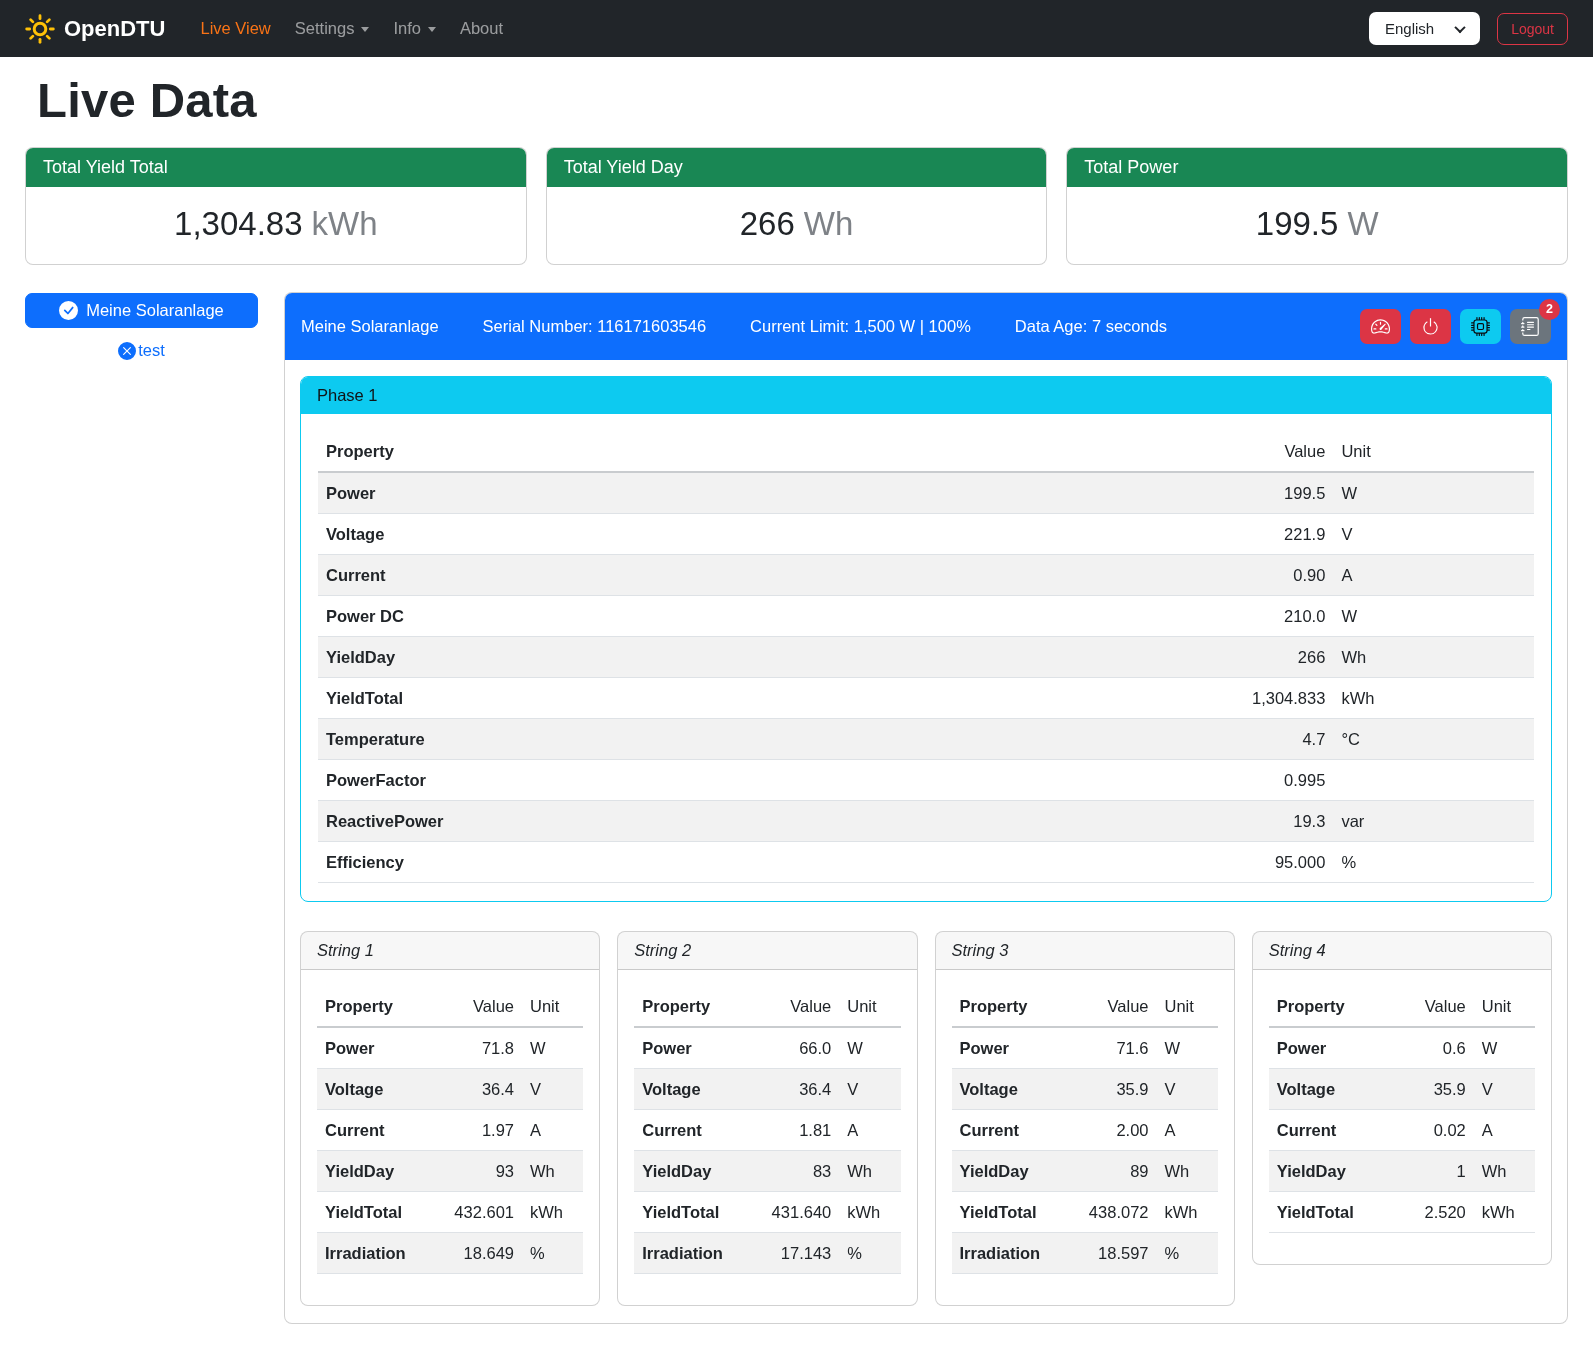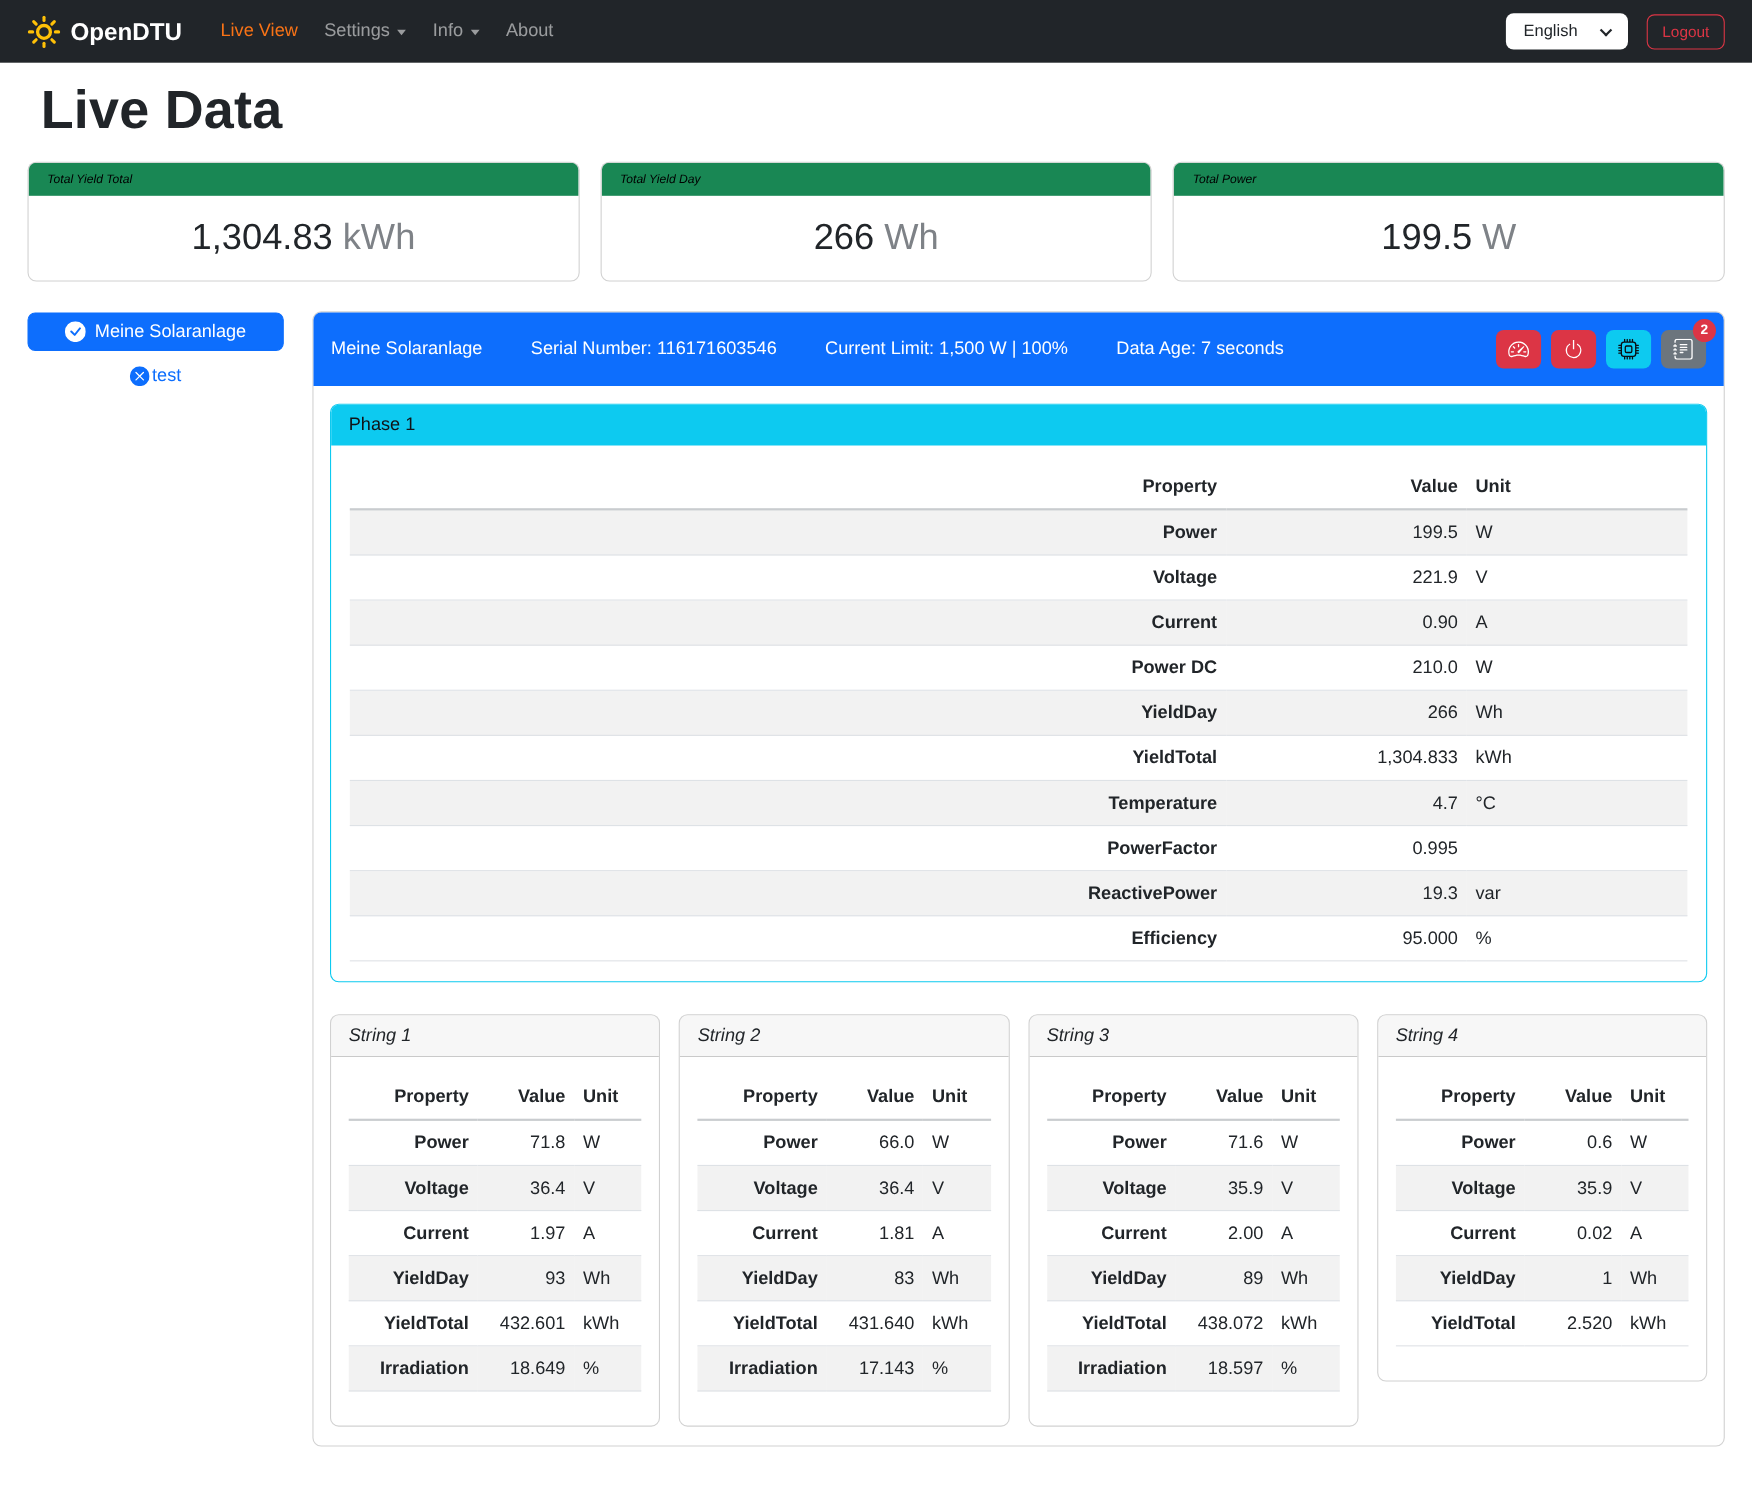--- a/index.html
+++ b/index.html
@@ -27,21 +27,21 @@
   .logout-btn { background:transparent; color:#dc3545; border:1px solid #dc3545;
     border-radius:7px; font-size:14px; padding:7px 13px; cursor:pointer; }
 
   
   .container { padding:0 25px; }
   .page-title { font-size:49px; font-weight:700; margin:15px 12px 19px; letter-spacing:.2px; }
 
   
   .summary-row { display:grid; grid-template-columns:repeat(3,1fr); gap:19px; margin-bottom:27px; }
   .summary-card { border:1px solid rgba(0,0,0,.18); border-radius:8px; overflow:hidden; background:#fff; }
-  .summary-card-header { background:#198754; color:#000000; font-size:11px; padding:9px 17px;font-style:italic; }
+  .summary-card-header { background:#198754; color:#ffffff; font-size:18px; padding:9px 17px; }
   .summary-card-body { padding:18px 16px 21px; text-align:center; }
   .summary-value { font-size:33px; font-weight:500; color:#212529; }
   .summary-unit { font-size:33px; font-weight:500; color:#7e8287; margin-left:9px; }
 
   
   .content-row { display:flex; gap:26px; align-items:flex-start; padding-bottom:18px; }
   .inverter-list { width:233px; flex:none; display:flex; flex-direction:column;
     align-items:center; gap:13px; padding-top:1px; }
   .inverter-select-btn { width:100%; background:#0d6efd; border:1px solid #0d6efd; color:#fff;
     border-radius:7px; font-size:16.5px; padding:7px 12px; display:flex; align-items:center;
@@ -72,22 +72,22 @@
 
   
   .phase-panel { border:1px solid #0dcaf0; border-radius:8px; overflow:hidden; margin-bottom:29px; }
   .phase-header { background:#0dcaf0; color:#101417; font-size:16.5px; padding:9px 16px; }
   .phase-body { padding:17px 17px 1px; }
 
   
   table.data-table { width:100%; border-collapse:collapse; font-size:16.5px; margin-bottom:17px; }
   .data-table th, .data-table td { padding:9.5px 8px; border-bottom:1px solid #dee2e6;
     text-align:left; line-height:21px; }
-  .data-table thead th { border-bottom:2px solid #c9cccf; font-weight:700; }
-  .data-table .prop-col { font-weight:700;text-align:right; }
+  .data-table thead th { border-bottom:2px solid #c9cccf; font-weight:400; }
+  .data-table .prop-col { font-weight:700; }
   .data-table .value-col { text-align:right; }
   .phase-table .value-col { width:18%; }
   .phase-table .unit-col { width:16.5%; }
   .string-table .value-col { width:33%; }
   .string-table .unit-col { width:23%; }
   .phase-table tbody tr:nth-child(odd) { background:rgba(0,0,0,.05); }
   .string-table tbody tr:nth-child(even) { background:rgba(0,0,0,.05); }
 
   
   .strings-row { display:grid; grid-template-columns:repeat(4,1fr); gap:17px; align-items:start; }

